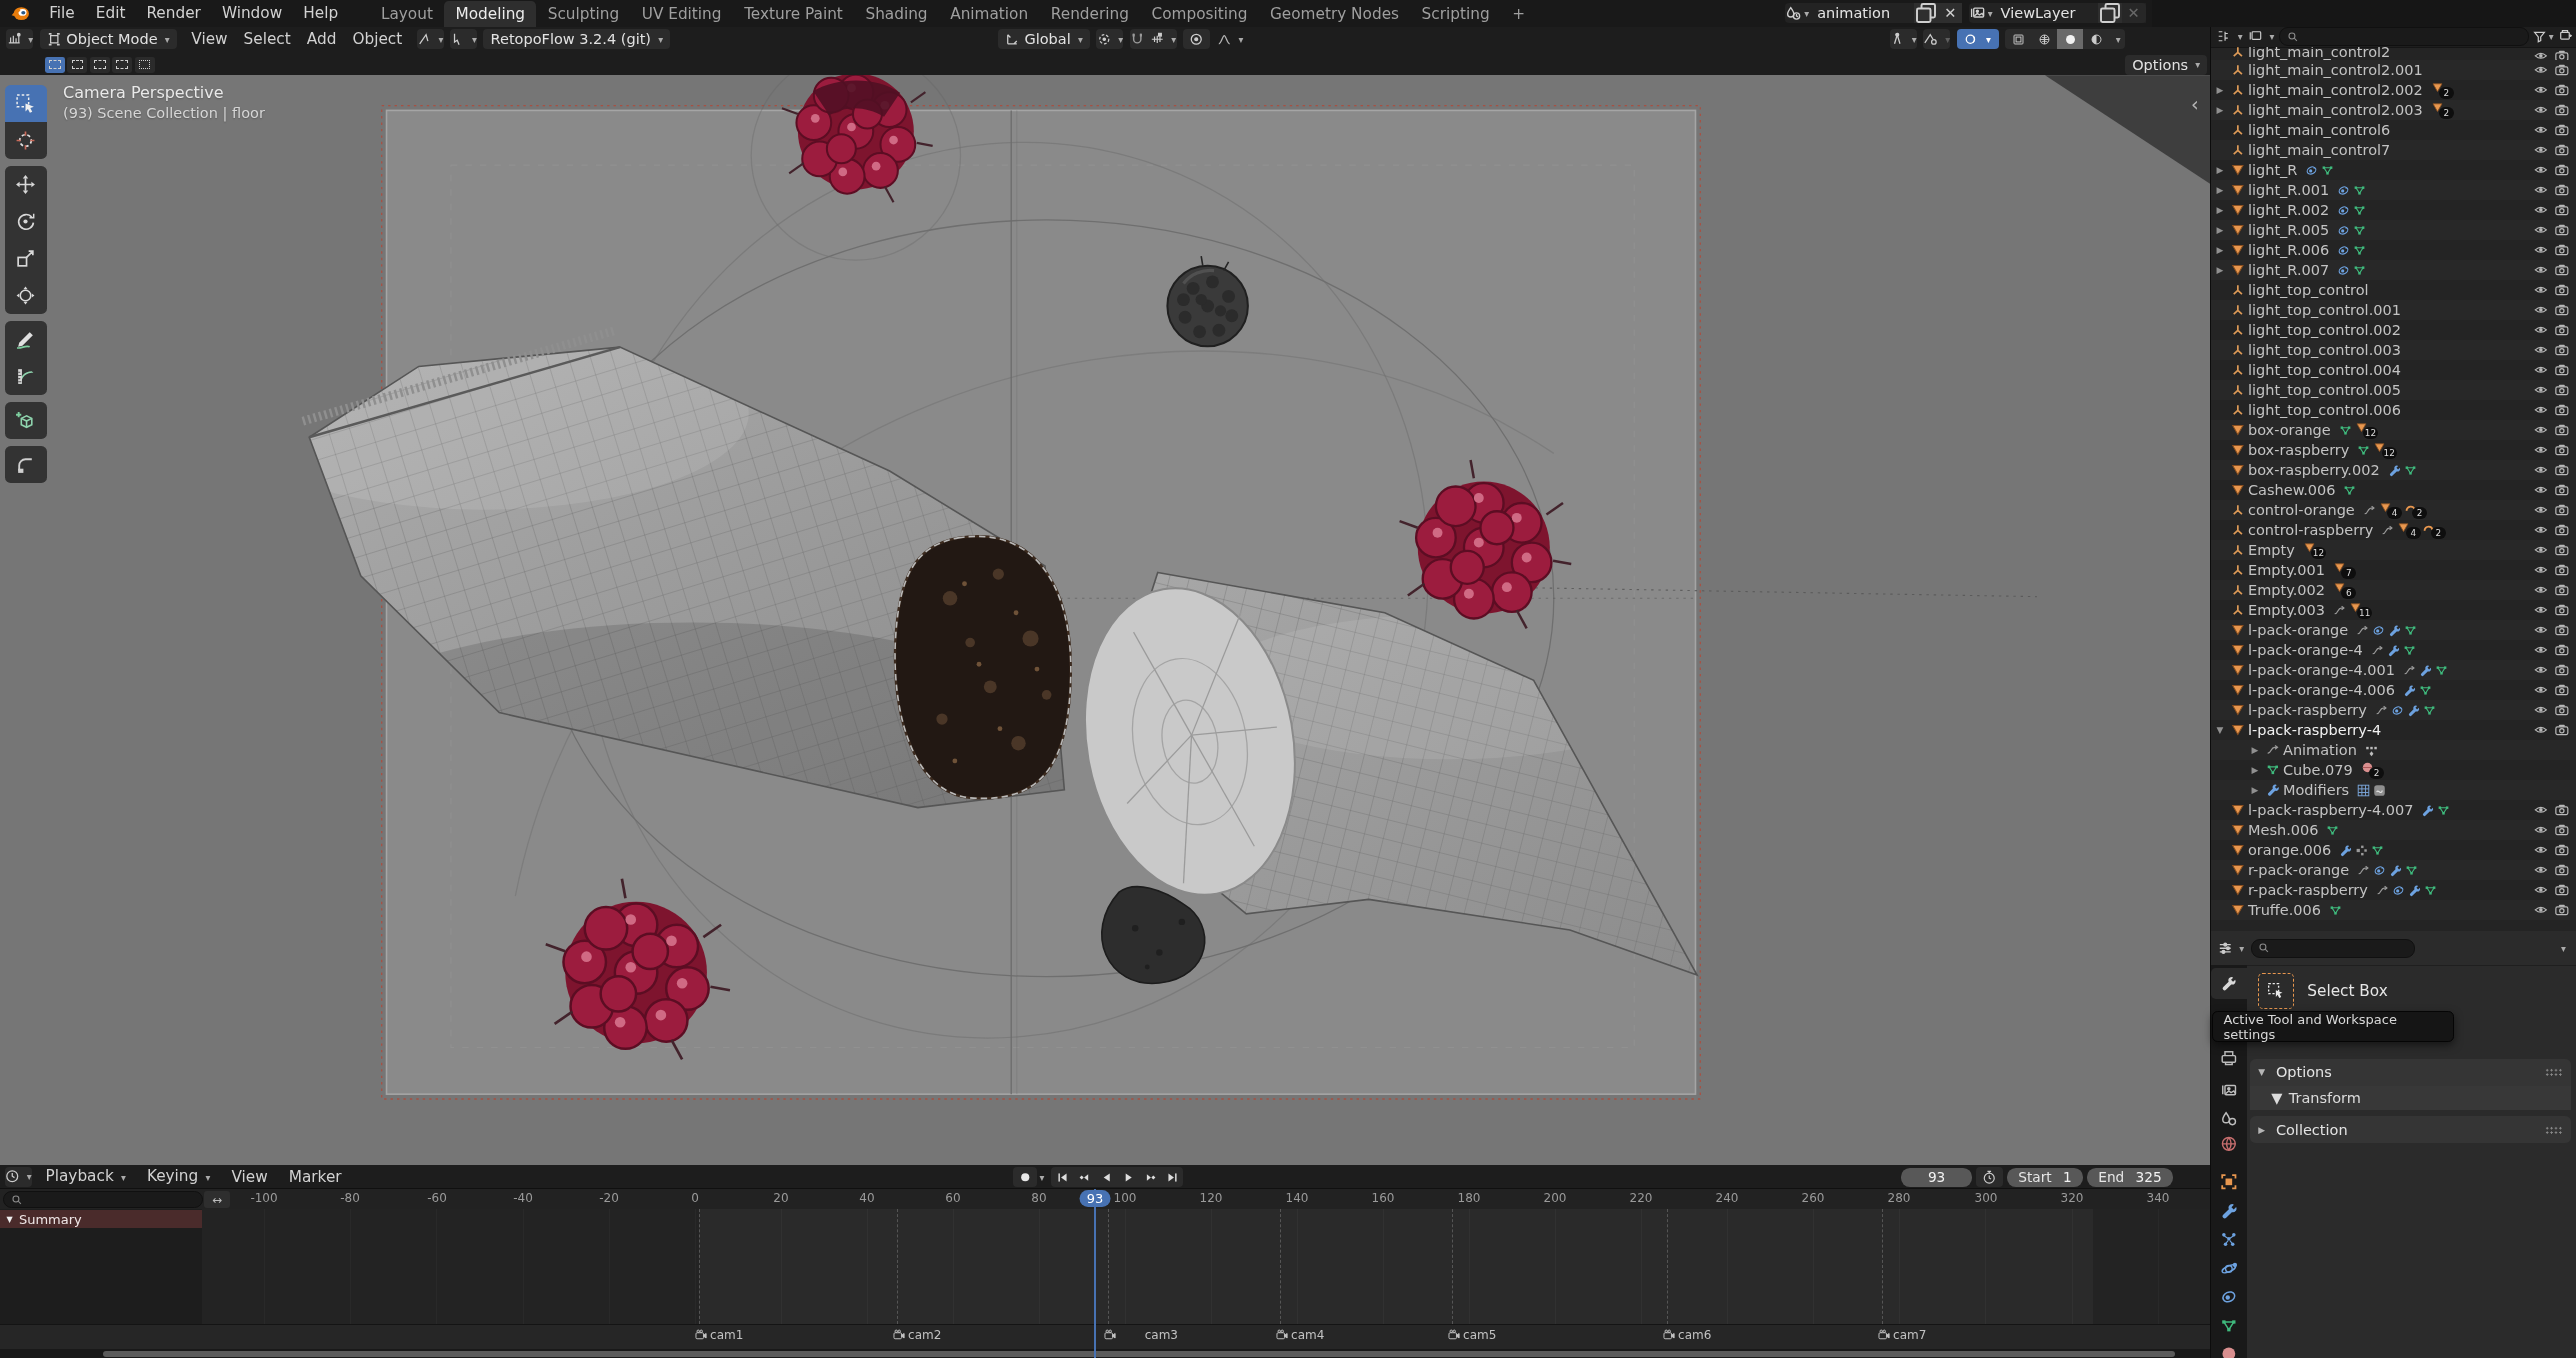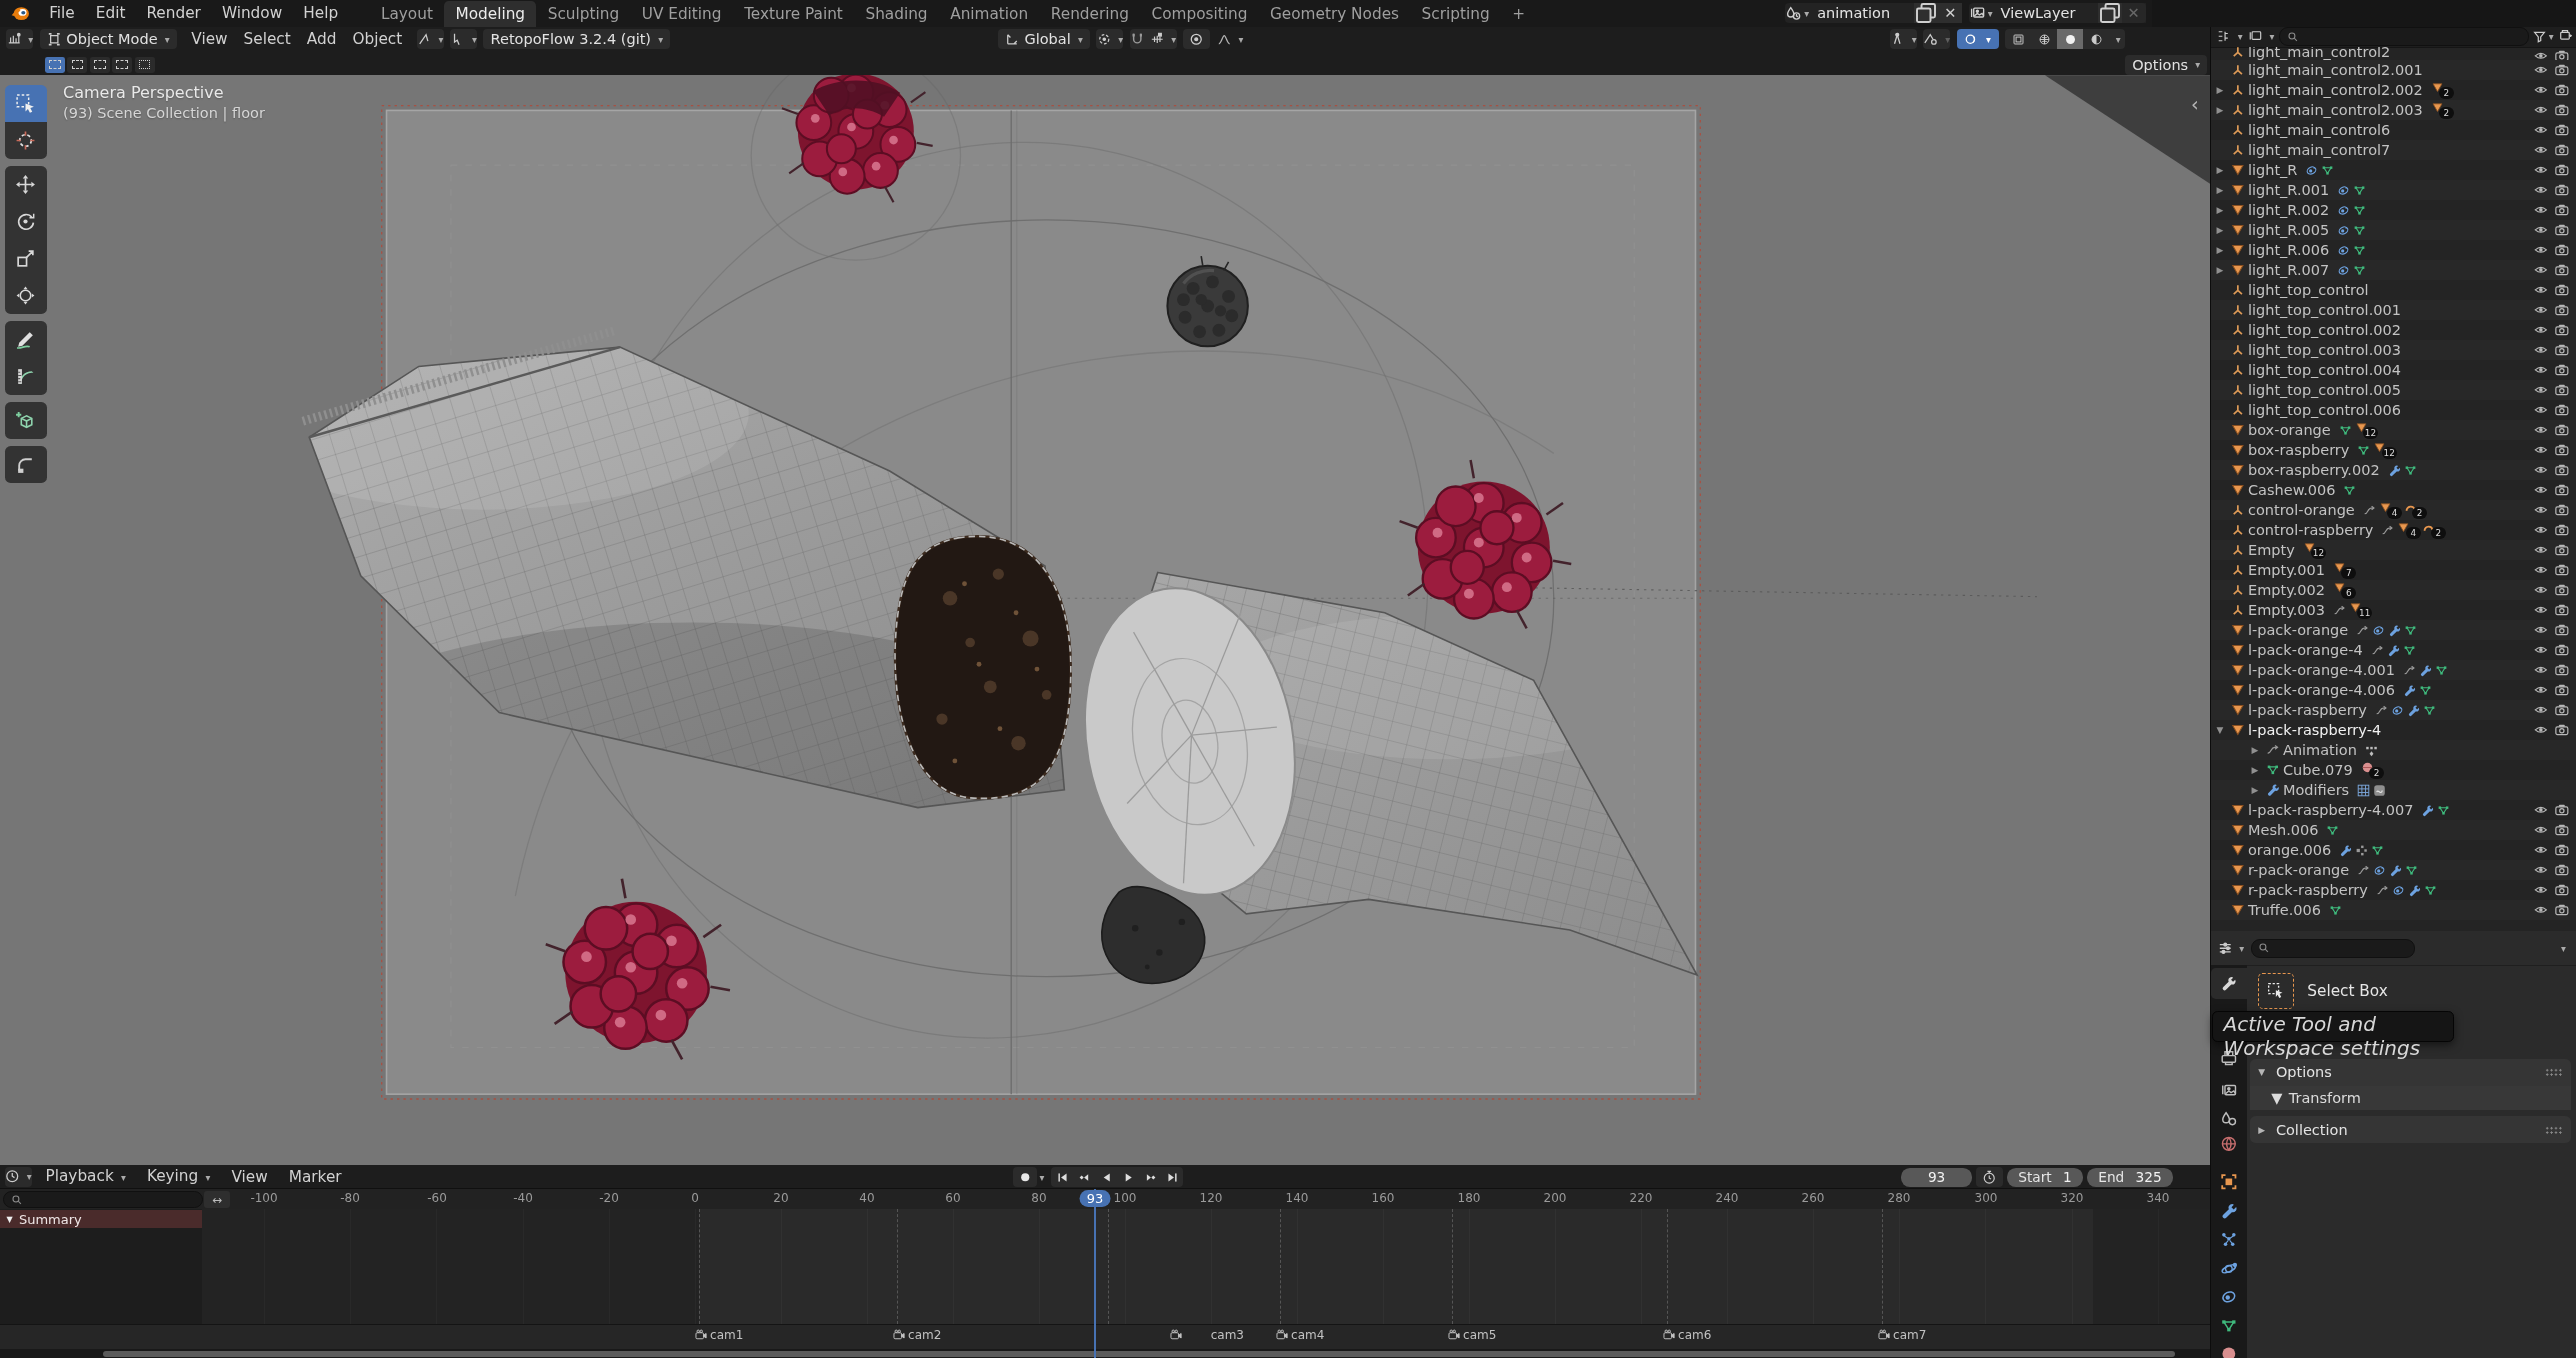--- a/index.html
+++ b/index.html
@@ -97,21 +97,21 @@
     background:radial-gradient(circle,#cfcfcf 0.9px,transparent 1px);background-size:4.4px 4.4px;}
   .subpanel-h{display:flex;align-items:center;height:24px;padding:0 8px 0 21px;color:#dcdcdc;font-size:14.5px;gap:6.4px;background:#383838;}
   .panel-body{padding:8px 11.3px 11.3px;background:#333;border-radius:0 0 5.6px 5.6px;}
   .formrow{display:flex;margin-bottom:4.8px;}
   .formlabel{width:121px;text-align:right;color:#c9c9c9;padding-right:11.3px;font-size:14.5px;line-height:19.3px;}
   .checks{display:flex;flex-direction:column;gap:5.6px;}
   .check{display:flex;align-items:center;gap:7.2px;color:#cdcdcd;font-size:14.5px;}
   .box{width:14.5px;height:14.5px;background:#545454;border:0.8px solid #1c1c1c;border-radius:3.2px;}
   #tooltip{position:absolute;left:2212px;top:1011px;width:219px;height:29px;background:#151515;
            border:0.8px solid #050505;border-radius:5.6px;display:flex;
-           padding:0 10.5px;color:#d8d8d8;font-size:20px;z-index:50;box-shadow:0 3.2px 8px rgba(0,0,0,.5);font-style:italic;}
+           padding:0 10.5px;color:#d8d8d8;font-size:13px;z-index:50;box-shadow:0 3.2px 8px rgba(0,0,0,.5);}
   
   #timeline{position:absolute;left:0;top:1165px;width:2210px;height:193px;background:#1d1d1d;}
   #tl-header{position:absolute;left:0;top:0;width:100%;height:24px;display:flex;align-items:center;gap:3.2px;padding-left:4.8px;border-bottom:0.8px solid #101010;box-sizing:border-box;}
   #tl-ruler{position:absolute;left:0;top:24px;width:100%;height:20px;background:#222;}
   .tick{position:absolute;top:2.4px;transform:translateX(-50%);color:#9a9a9a;font-size:12px;}
   #tl-grid{position:absolute;left:202px;top:44px;right:0;height:115px;background:#2a2a2a;overflow:hidden;}
   .gcol{position:absolute;top:0;bottom:0;width:0.8px;background:#313131;}
   .camline{position:absolute;top:0;bottom:0;width:0;border-left:0.8px dashed #555;}
   .rangedim{position:absolute;top:0;bottom:0;background:rgba(0,0,0,.16);}
   #tl-left{position:absolute;left:0;top:44px;width:202px;height:115px;background:#1d1d1d;border-right:0.8px solid #141414;}
@@ -2353,21 +2353,21 @@
         </span>
         <span class="marker" style="left: 892px;">
           <svg viewBox="0 0 16 16" fill="none" stroke="#c2c2c2" stroke-width="1.3">
             <rect x="1.5" y="5" width="10" height="8" rx="1.5"></rect>
             <path d="M11.5 8.5 15 6v6l-3.5-2.5Z" fill="#c2c2c2"></path>
             <circle cx="4.5" cy="3" r="1.6"></circle>
             <circle cx="8.5" cy="3" r="1.6"></circle>
           </svg>
           <span>cam2</span>
         </span>
-        <span class="marker" style="left: 1169px; gap: 28px;">
+        <span class="marker" style="left: 1103px; gap: 28px;">
           <svg viewBox="0 0 16 16" fill="none" stroke="#c2c2c2" stroke-width="1.3">
             <rect x="1.5" y="5" width="10" height="8" rx="1.5"></rect>
             <path d="M11.5 8.5 15 6v6l-3.5-2.5Z" fill="#c2c2c2"></path>
             <circle cx="4.5" cy="3" r="1.6"></circle>
             <circle cx="8.5" cy="3" r="1.6"></circle>
           </svg>
           <span>cam3</span>
         </span>
         <span class="marker" style="left: 1275px;">
           <svg viewBox="0 0 16 16" fill="none" stroke="#c2c2c2" stroke-width="1.3">

